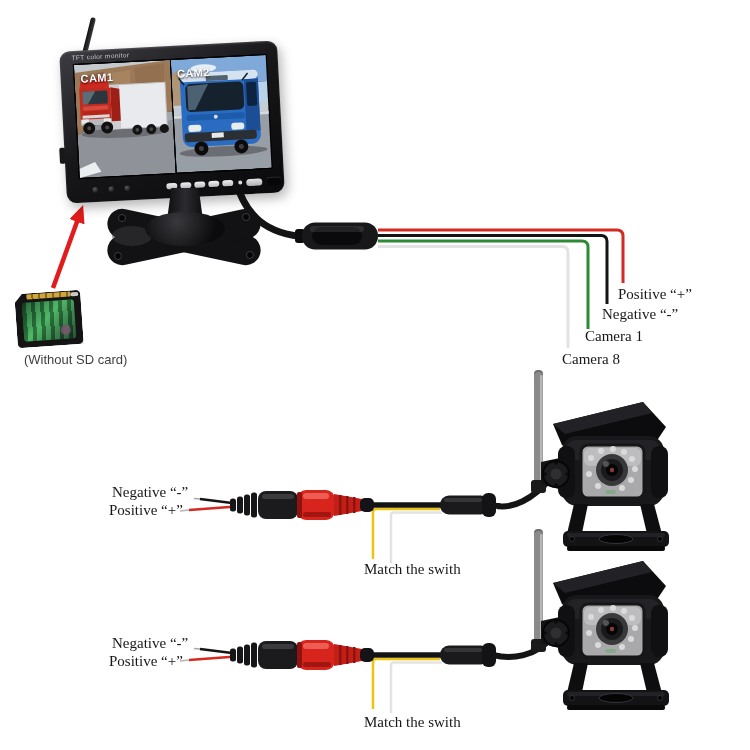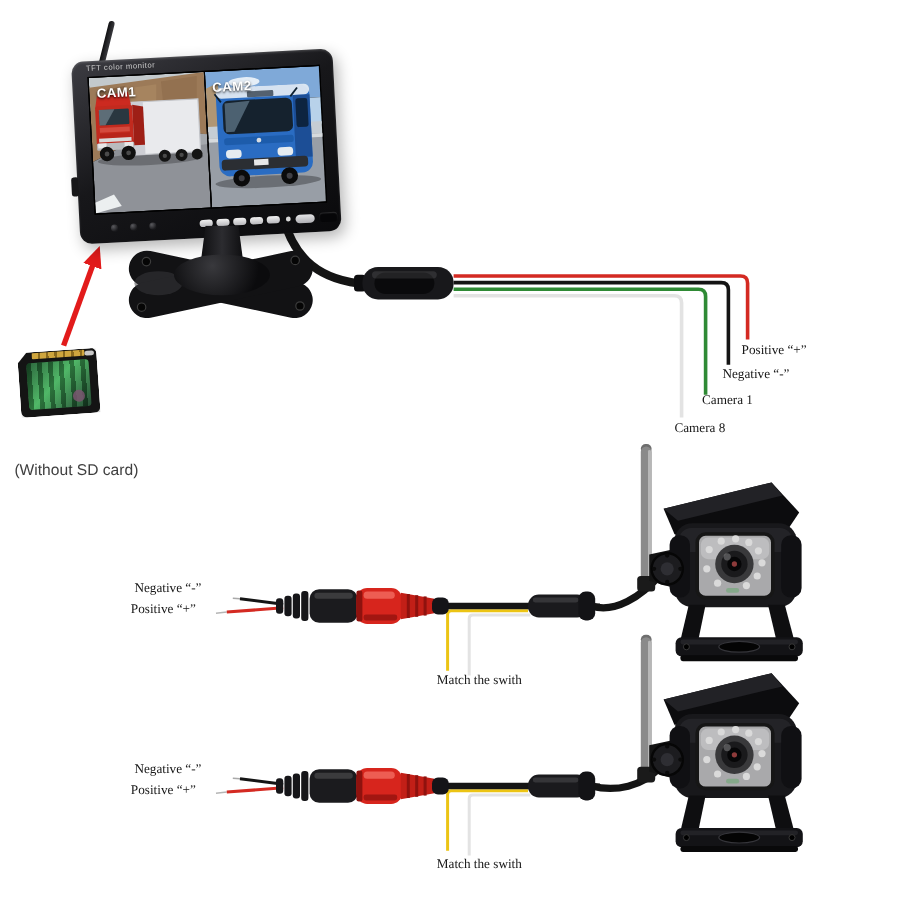--- a/index.html
+++ b/index.html
@@ -3,21 +3,21 @@
 <meta charset="utf-8">
 <style>
   html,body{margin:0;padding:0;background:#ffffff;}
   #page{position:relative;width:750px;height:750px;background:#ffffff;overflow:hidden;
         font-family:"Liberation Sans",sans-serif;}
   svg{display:block;}
   .abs{position:absolute;}
   
   #overlay{position:absolute;left:0;top:0;width:750px;height:750px;z-index:1;pointer-events:none;}
   
-  .serif-label{position:absolute;font-family:"Liberation Serif",serif;font-size:11px;color:#171717;
+  .serif-label{position:absolute;font-family:"Liberation Serif",serif;font-size:15px;color:#171717;
                white-space:nowrap;z-index:5;line-height:1.1;}
   .sans-label{position:absolute;font-family:"Liberation Sans",sans-serif;font-size:13px;color:#3f3f3f;
               white-space:nowrap;z-index:5;}
   
   .monitor{left:48px;top:14px;width:272px;height:252px;z-index:2;}
   .m-antenna{position:absolute;left:30px;top:2px;width:5px;height:54px;background:linear-gradient(90deg,#101012,#3a3a3e);
              border-radius:3px;transform:rotate(14deg);transform-origin:50% 100%;}
   .m-antenna-base{position:absolute;left:33px;top:50px;width:12px;height:9px;background:#111113;border-radius:3px;}
   .m-body{position:absolute;left:15px;top:32px;width:218px;height:152px;border-radius:10px;
           background:linear-gradient(155deg,#3c3c42,#17171a 45%,#0a0a0c);
@@ -217,21 +217,21 @@
   </div>
 
   <div class="abs sd-card">
     <div class="sd-contacts"></div>
     <div class="sd-glint"></div>
     <div class="sd-sticker">
       <div class="sd-stripes"></div>
       <div class="sd-dot"></div>
     </div>
   </div>
-  <div class="sans-label" style="left:12px;top:352px;margin-top:32px;">(Without SD card)</div>
+  <div class="sans-label" style="left:24px;top:352px;">(Without SD card)</div>
 
   <div class="serif-label" style="left:618px;top:286px;">Positive “+”</div>
   <div class="serif-label" style="left:602px;top:306px;">Negative “-”</div>
   <div class="serif-label" style="left:585px;top:328px;">Camera 1</div>
   <div class="serif-label" style="left:562px;top:351px;">Camera 8</div>
 
   <svg class="harness harness1" viewBox="0 0 390 110">
     <path d="M 84 15.5 L 90 16" stroke="#a9a9a9" stroke-width="1.3"></path>
     <path d="M 70 28 L 79 27" stroke="#b5b5b5" stroke-width="1.3"></path>
     <path d="M 90 16 L 126 20.5" stroke="#141414" stroke-width="2.6" fill="none"></path>

